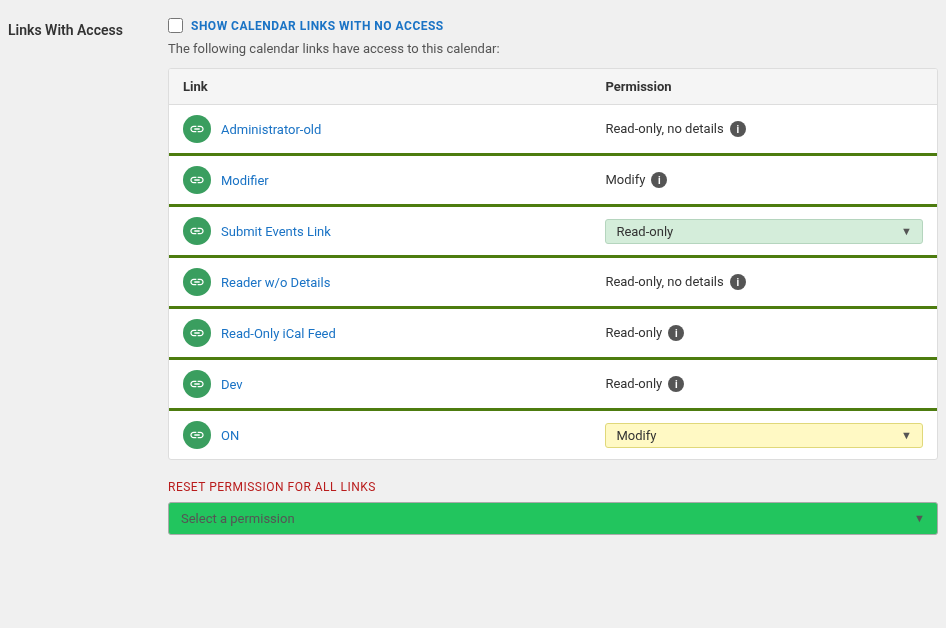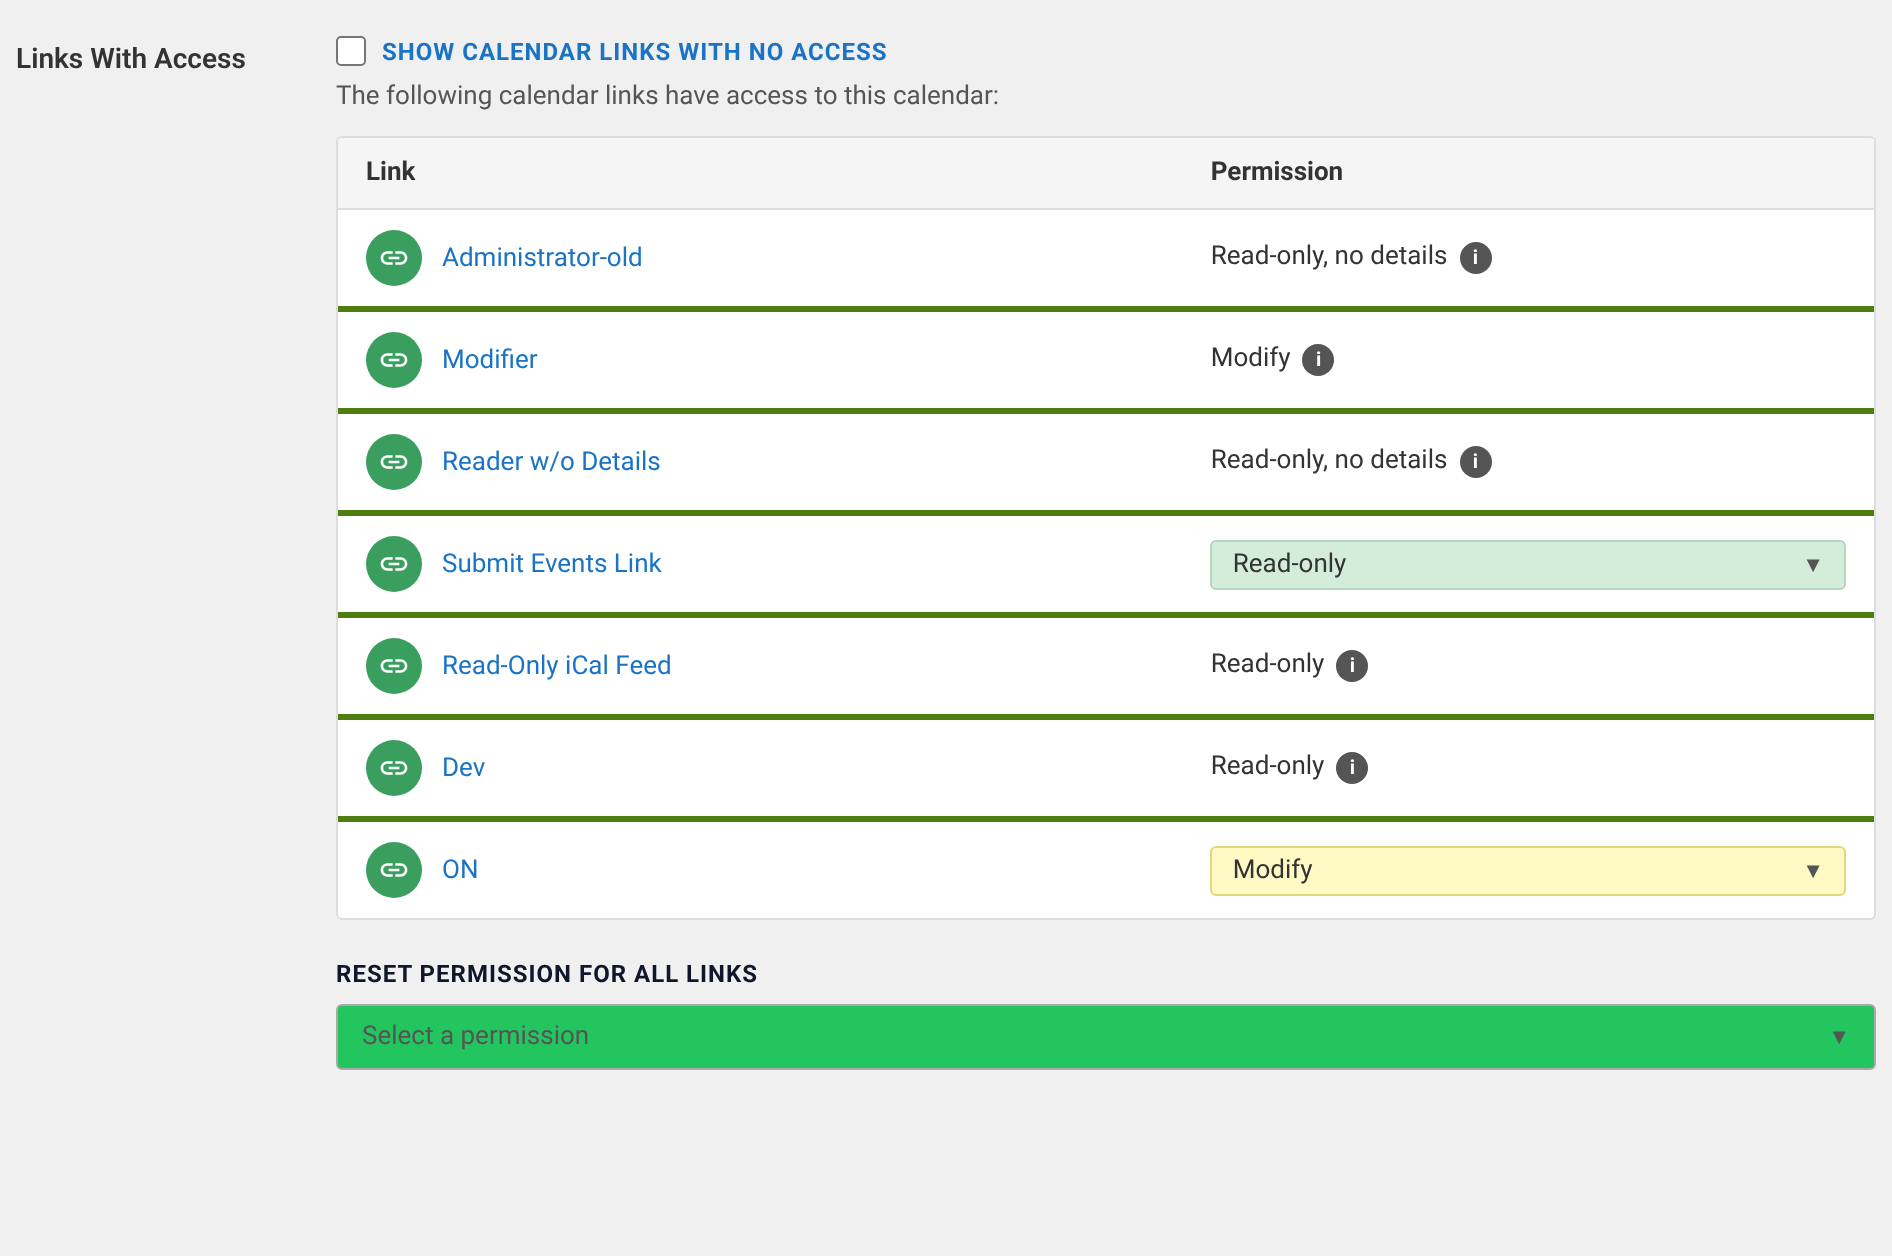--- a/index.html
+++ b/index.html
@@ -158,22 +158,22 @@
     }
     .dropdown-arrow {
       font-size: 11px;
       color: #555;
     }
     .reset-section {
       margin-top: 20px;
     }
     .reset-label {
       font-size: 12px;
-      font-weight: 700;
-      color: #0f172a;
+      font-weight: 400;
+      color: #b91c1c;
       text-transform: uppercase;
       letter-spacing: 0.5px;
       margin-bottom: 8px;
       cursor: pointer;
     }
     .select-permission {
       display: flex;
       align-items: center;
       border: 1px solid #aaa;
       border-radius: 3px;
@@ -248,45 +248,45 @@
                 </td>
               </tr>
               <tr>
                 <td>
                   <div class="link-cell">
                     <div class="link-icon">
                       <svg viewBox="0 0 24 24" xmlns="http://www.w3.org/2000/svg">
     <path d="M3.9 12c0-1.71 1.39-3.1 3.1-3.1h4V7H7c-2.76 0-5 2.24-5 5s2.24 5 5 5h4v-1.9H7c-1.71 0-3.1-1.39-3.1-3.1zM8 13h8v-2H8v2zm9-6h-4v1.9h4c1.71 0 3.1 1.39 3.1 3.1s-1.39 3.1-3.1 3.1h-4V17h4c2.76 0 5-2.24 5-5s-2.24-5-5-5z"></path>
   </svg>
                     </div>
-                    <a class="link-name" href="#">Reader w/o Details</a>
-                  </div>
-                </td>
-                <td>
-                  <div class="permission-cell">
-                    <span>Read-only, no details</span>
-                    <span class="info-icon">i</span>
-                  </div>
-                </td>
-              </tr>
-              <tr>
-                <td>
-                  <div class="link-cell">
-                    <div class="link-icon">
-                      <svg viewBox="0 0 24 24" xmlns="http://www.w3.org/2000/svg">
-    <path d="M3.9 12c0-1.71 1.39-3.1 3.1-3.1h4V7H7c-2.76 0-5 2.24-5 5s2.24 5 5 5h4v-1.9H7c-1.71 0-3.1-1.39-3.1-3.1zM8 13h8v-2H8v2zm9-6h-4v1.9h4c1.71 0 3.1 1.39 3.1 3.1s-1.39 3.1-3.1 3.1h-4V17h4c2.76 0 5-2.24 5-5s-2.24-5-5-5z"></path>
-  </svg>
-                    </div>
                     <a class="link-name" href="#">Submit Events Link</a>
                   </div>
                 </td>
                 <td>
                   <div class="dropdown-select green">
                     <span>Read-only</span>
                     <span class="dropdown-arrow">▼</span>
+                  </div>
+                </td>
+              </tr>
+              <tr>
+                <td>
+                  <div class="link-cell">
+                    <div class="link-icon">
+                      <svg viewBox="0 0 24 24" xmlns="http://www.w3.org/2000/svg">
+    <path d="M3.9 12c0-1.71 1.39-3.1 3.1-3.1h4V7H7c-2.76 0-5 2.24-5 5s2.24 5 5 5h4v-1.9H7c-1.71 0-3.1-1.39-3.1-3.1zM8 13h8v-2H8v2zm9-6h-4v1.9h4c1.71 0 3.1 1.39 3.1 3.1s-1.39 3.1-3.1 3.1h-4V17h4c2.76 0 5-2.24 5-5s-2.24-5-5-5z"></path>
+  </svg>
+                    </div>
+                    <a class="link-name" href="#">Reader w/o Details</a>
+                  </div>
+                </td>
+                <td>
+                  <div class="permission-cell">
+                    <span>Read-only, no details</span>
+                    <span class="info-icon">i</span>
                   </div>
                 </td>
               </tr>
               <tr>
                 <td>
                   <div class="link-cell">
                     <div class="link-icon">
                       <svg viewBox="0 0 24 24" xmlns="http://www.w3.org/2000/svg">
     <path d="M3.9 12c0-1.71 1.39-3.1 3.1-3.1h4V7H7c-2.76 0-5 2.24-5 5s2.24 5 5 5h4v-1.9H7c-1.71 0-3.1-1.39-3.1-3.1zM8 13h8v-2H8v2zm9-6h-4v1.9h4c1.71 0 3.1 1.39 3.1 3.1s-1.39 3.1-3.1 3.1h-4V17h4c2.76 0 5-2.24 5-5s-2.24-5-5-5z"></path>
   </svg>

